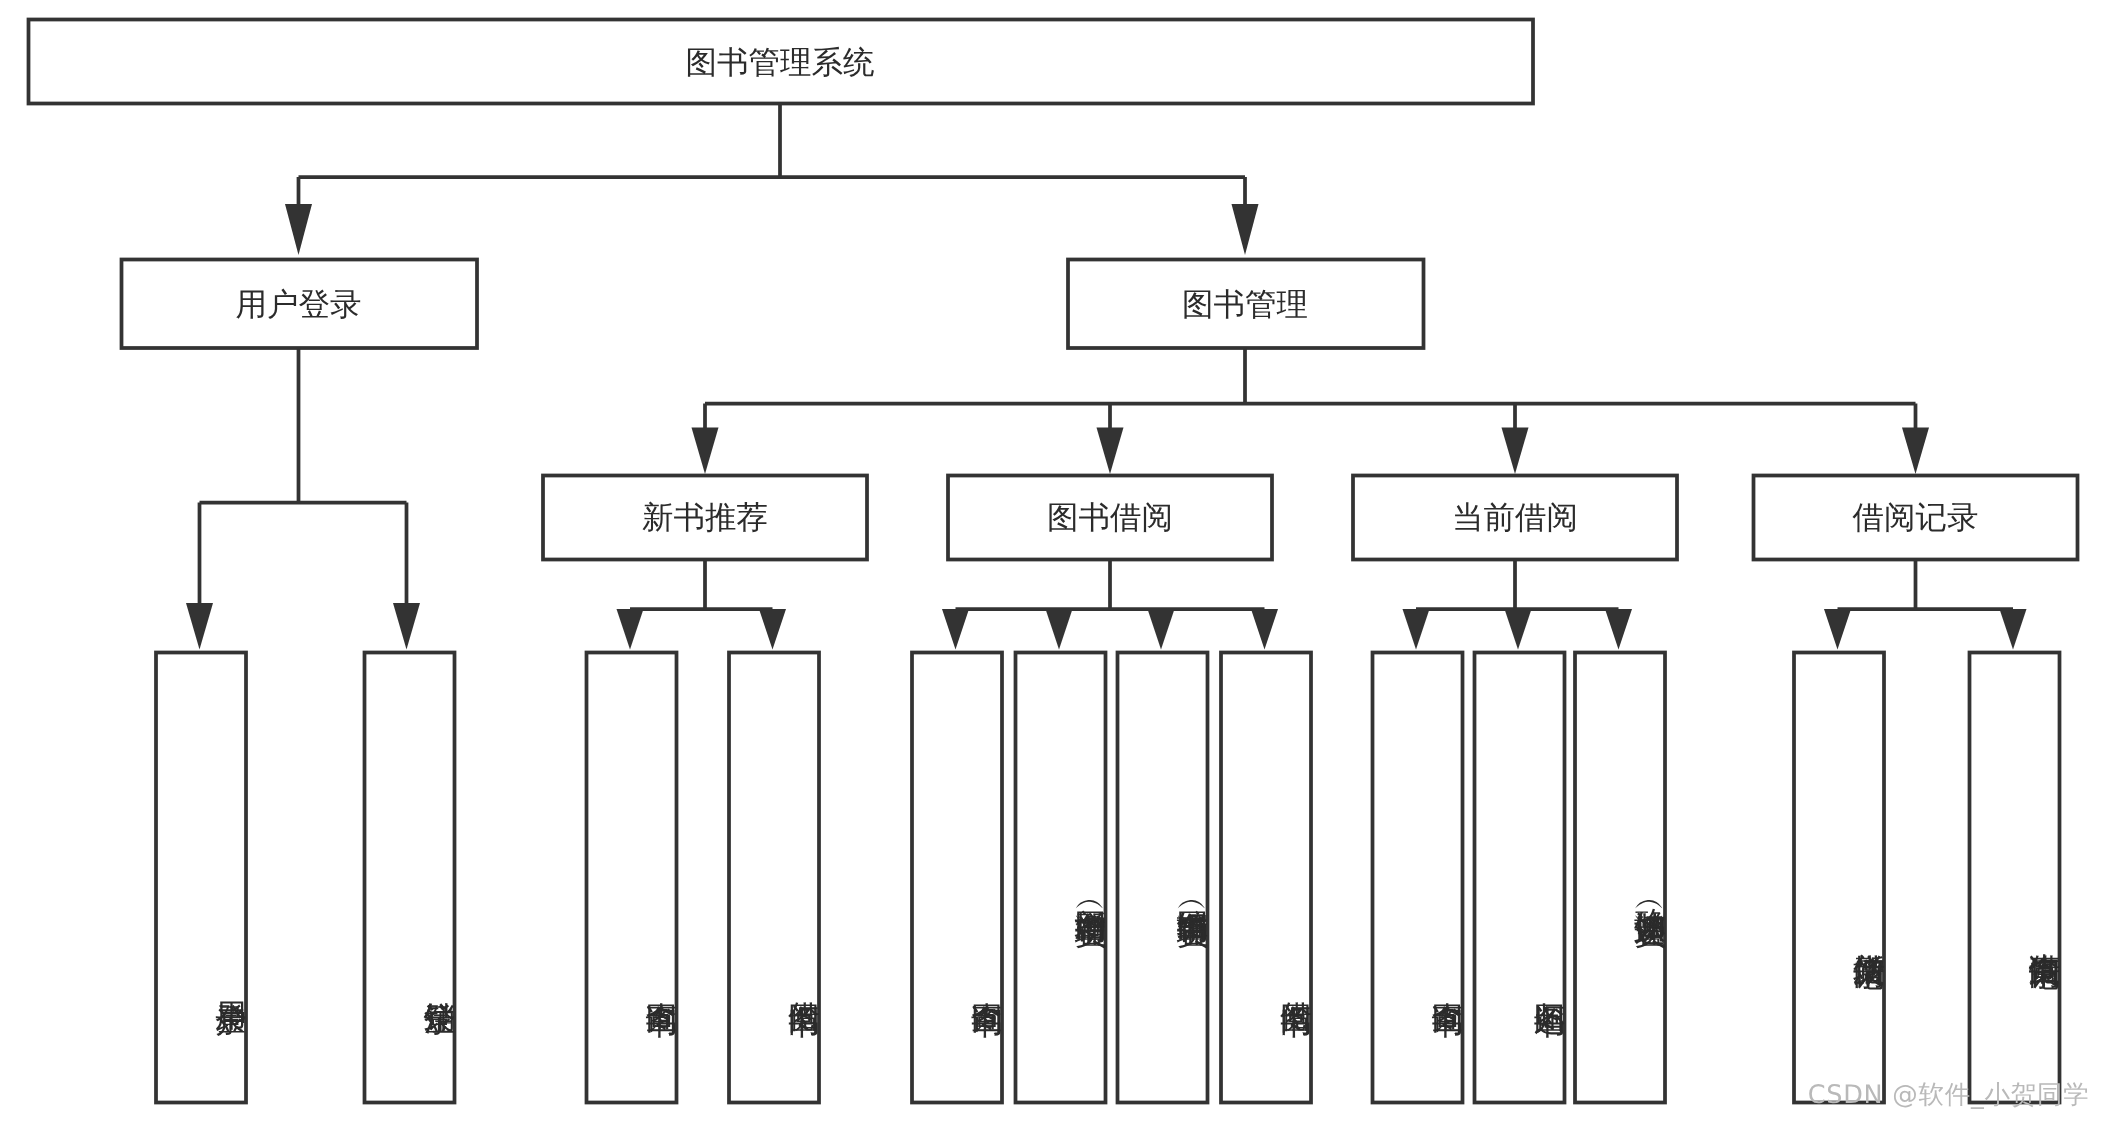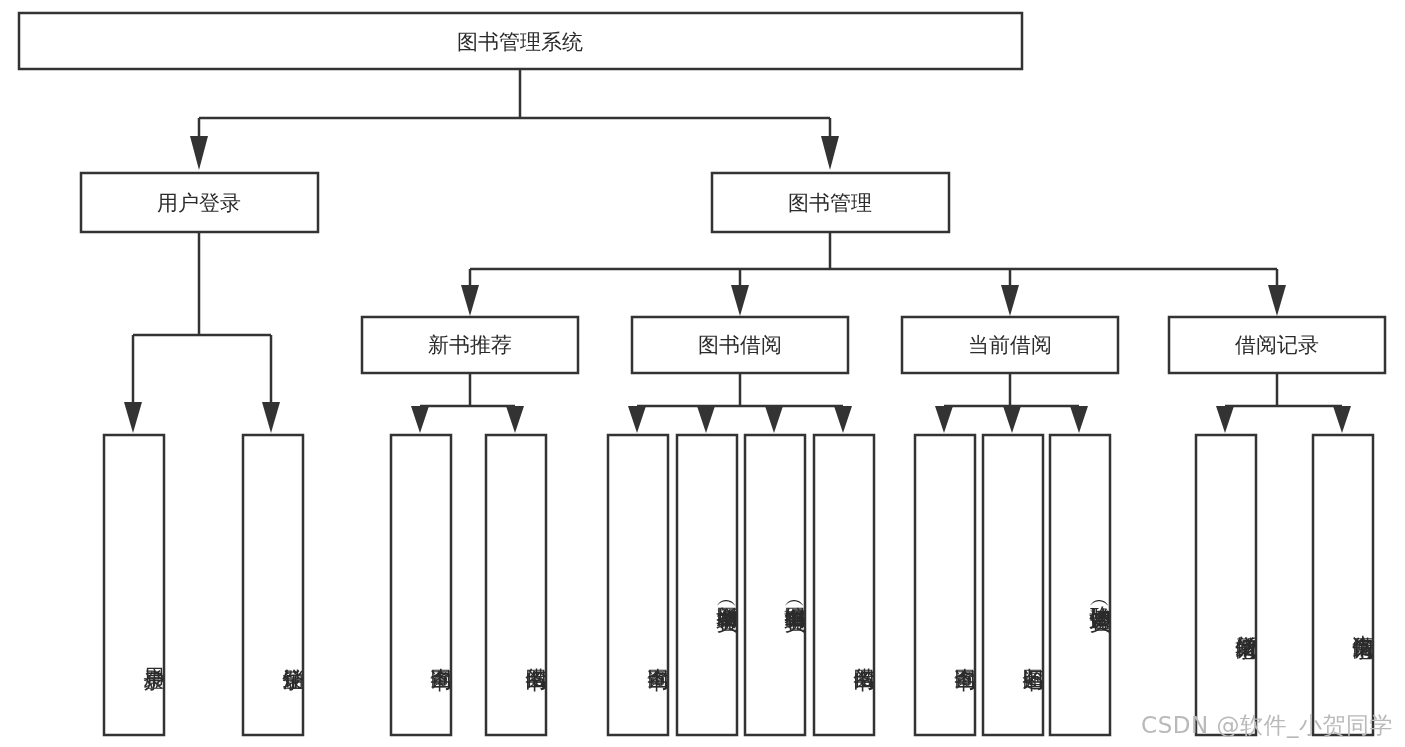--- a/index.html
+++ b/index.html
@@ -60,21 +60,21 @@
     justify-content: center;
     text-align: center;
     white-space: nowrap;
     pointer-events: none;
   }
   .watermark {
     position: absolute;
     right: 12px;
     bottom: 6px;
     font-family: "DejaVu Sans", "Liberation Sans", sans-serif;
-    font-size: 23px;
+    font-size: 17px;
     color: #b9b9b9;
     white-space: nowrap;
     letter-spacing: 0.5px;
   }
 </style>
 </head>
 <body>
 
 <div id="diagram-root">
 

